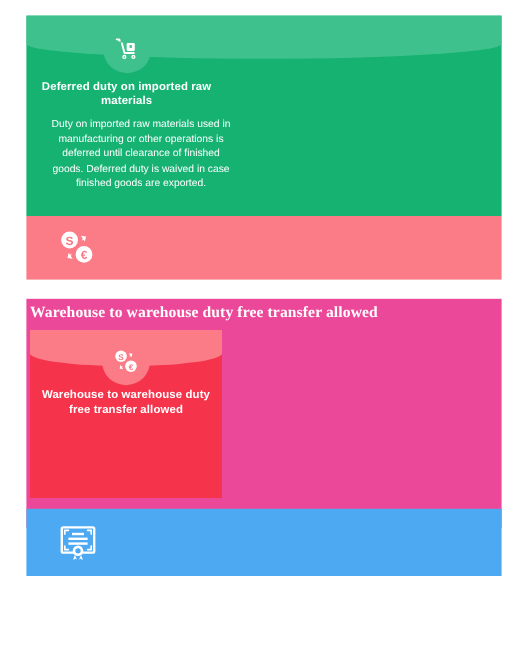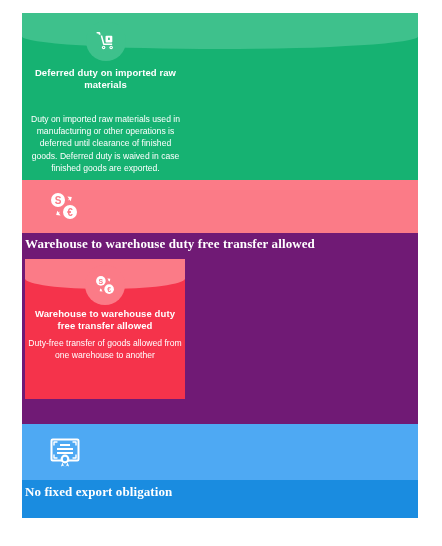--- a/index.html
+++ b/index.html
@@ -35,28 +35,28 @@
     text-align:center;color:#ffffff;font-weight:bold;
     font-size:9.5px;line-height:12px;letter-spacing:.1px;
   }
   #card-green .card-title{top:54px;}
 
   .card-body{
     position:absolute;left:4px;width:159px;
     text-align:center;color:#ffffff;
     font-size:8.6px;line-height:12.2px;
   }
-  #card-green .card-body{top:100px;}
+  #card-green .card-body{top:84px;margin-left:12px;}
 
   
   #band-pink{top:180px;height:53px;background:#fb7b87;}
   #band-pink .iconwrap{position:absolute;left:26px;top:10px;width:32px;height:32px;}
 
   
-  #card-red{top:233px;height:191px;background:#701a75;text-decoration:underline;}
+  #card-red{top:249px;height:191px;background:#ec4899;text-decoration:underline;}
   .serif-head{
     position:absolute;color:#ffffff;font-weight:bold;
     font-family:"Liberation Serif", serif;
     font-size:13px;line-height:16px;letter-spacing:.1px;
   }
   #card-red .serif-head{left:3px;top:3px;}
 
   #nested-red{
     position:absolute;left:3px;top:26px;width:160px;height:140px;
     background:#f5334b;overflow:hidden;
@@ -130,36 +130,32 @@
           <circle cx="10" cy="10" r="7"></circle>
           <text x="10" y="14.2" font-family="Liberation Sans, sans-serif" font-size="10" font-weight="bold" text-anchor="middle" fill="#fb7b87">S</text>
           <circle cx="22" cy="22" r="7"></circle>
           <text x="22" y="26.2" font-family="Liberation Sans, sans-serif" font-size="10" font-weight="bold" text-anchor="middle" fill="#fb7b87">€</text>
           <path d="M19.4 6.4l4.4.6-1.1 4.3-1.4-1.7-1.5 1.2 1.2-2.1-1.6-2.3z"></path>
           <path d="M12.6 25.6l-4.4-.6 1.1-4.3 1.4 1.7 1.5-1.2-1.2 2.1 1.6 2.3z"></path>
         </svg>
       </div>
 
       <div class="card-title">Warehouse to warehouse duty free transfer allowed</div>
-      <div class="card-body">Duty-free transfer of goods allowed from one warehouse to another</div>
     </div>
   </div>
 
   <div class="band" id="band-blue-light">
     <div class="iconwrap">
       <svg width="34" height="34" viewBox="0 0 34 34" fill="none" aria-hidden="true">
         <rect x="3.5" y="4.5" width="27" height="21" rx="1.2" stroke="#ffffff" stroke-width="2"></rect>
         <path d="M6 7h3M6 7v3M28 7h-3M28 7v3M6 23h3M6 23v-3M28 23h-3M28 23v-3" stroke="#ffffff" stroke-width="1.4" stroke-linecap="round"></path>
         <rect x="12" y="9" width="10" height="2" fill="#ffffff"></rect>
         <rect x="9" y="13" width="16" height="2" fill="#ffffff"></rect>
         <rect x="9" y="17" width="16" height="2" fill="#ffffff"></rect>
         <circle cx="17" cy="24" r="4.4" fill="#ffffff"></circle>
         <circle cx="17" cy="24" r="2.2" fill="#4ea9f3"></circle>
         <path d="M14.4 27.6l-1.5 4 2.4-1.1 1.2 1.5M19.6 27.6l1.5 4-2.4-1.1-1.2 1.5" fill="#ffffff"></path>
       </svg>
     </div>
   </div>
 
-  <div class="band" id="card-blue">
-    <div class="serif-head">No fixed export obligation</div>
-  </div>
 
 </div>
 
 </body></html>

